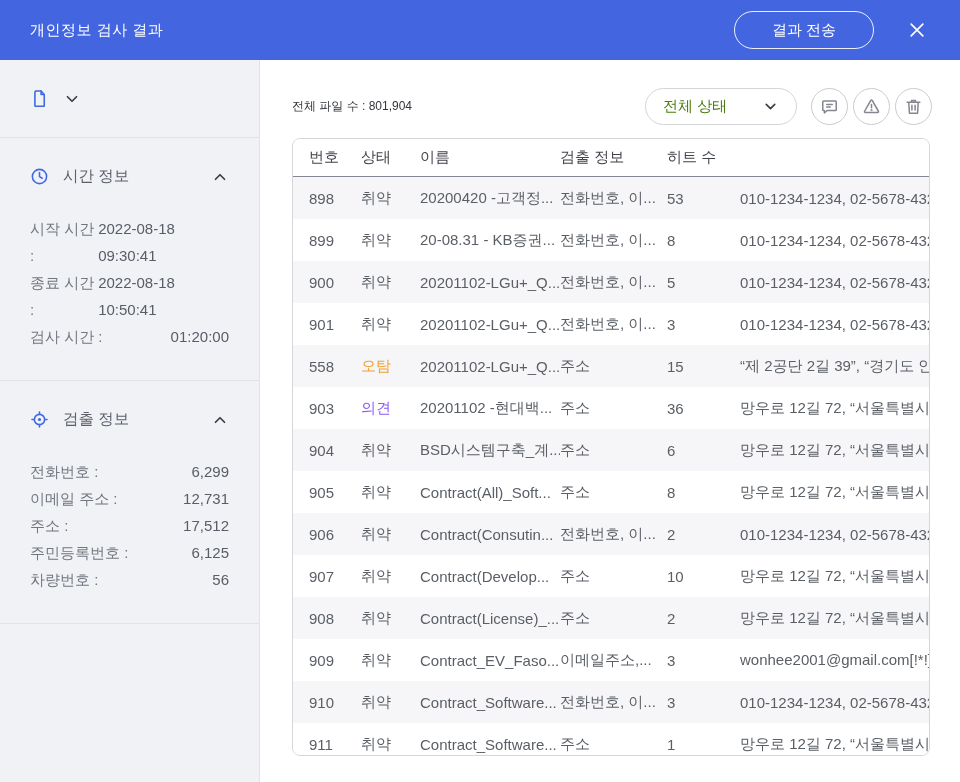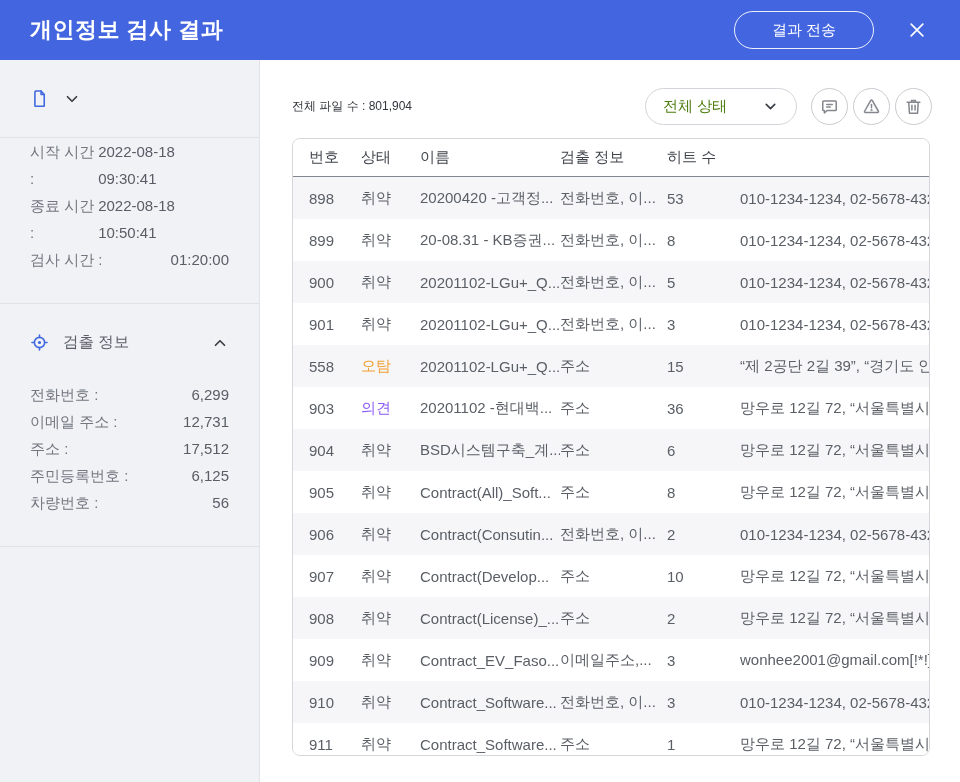--- a/index.html
+++ b/index.html
@@ -2,21 +2,21 @@
 <html><head>
 <meta charset="utf-8">
 <style>
   * { margin:0; padding:0; box-sizing:border-box; }
   html,body { width:960px; height:782px; overflow:hidden; background:#fff;
               font-family:"Liberation Sans", sans-serif; }
 
   
   .app-header { height:60px; background:#4366e0; display:flex; align-items:center;
                 padding:0 30px; }
-  .app-title { color:#fff; font-size:22px; font-weight:700; letter-spacing:.5px; flex:1; }
+  .app-title { color:#fff; font-size:15px; font-weight:400; letter-spacing:.5px; flex:1; }
   .send-btn { width:140px; height:38px; border:1px solid rgba(255,255,255,.9);
               border-radius:19px; background:transparent; color:#fff; font-size:15px;
               font-family:inherit; cursor:pointer; margin-right:30px; }
   .close-btn { background:transparent; border:none; cursor:pointer; width:26px; height:26px;
                display:flex; align-items:center; justify-content:center; }
 
   
   .content { display:flex; height:722px; }
 
   
@@ -91,20 +91,34 @@
       </span>
       <span class="chev">
         <svg width="18" height="18" viewBox="0 0 24 24" fill="none" stroke="#3a3f46" stroke-width="2.3" stroke-linecap="round" stroke-linejoin="round">
             <polyline points="6 9 12 15 18 9"></polyline>
           </svg>
       </span>
     </div>
 
     <div class="divider"></div>
 
+    <div class="section-header">
+      <span class="icn">
+        <svg width="19" height="19" viewBox="0 0 24 24" fill="none" stroke="#4169e1" stroke-width="2" stroke-linecap="round">
+            <circle cx="12" cy="12" r="9"></circle>
+            <path d="M12 7v5.2l3.4 2"></path>
+          </svg>
+      </span>
+      <span class="section-label">시간 정보</span>
+      <span class="chev">
+        <svg width="18" height="18" viewBox="0 0 24 24" fill="none" stroke="#3a3f46" stroke-width="2.3" stroke-linecap="round" stroke-linejoin="round">
+            <polyline points="6 15 12 9 18 15"></polyline>
+          </svg>
+      </span>
+    </div>
     <div class="stat-rows">
       <div class="stat-row">
         <span class="stat-label">시작 시간 :</span>
         <span class="stat-value">2022-08-18 09:30:41</span>
       </div>
       <div class="stat-row">
         <span class="stat-label">종료 시간 :</span>
         <span class="stat-value">2022-08-18 10:50:41</span>
       </div>
       <div class="stat-row">

